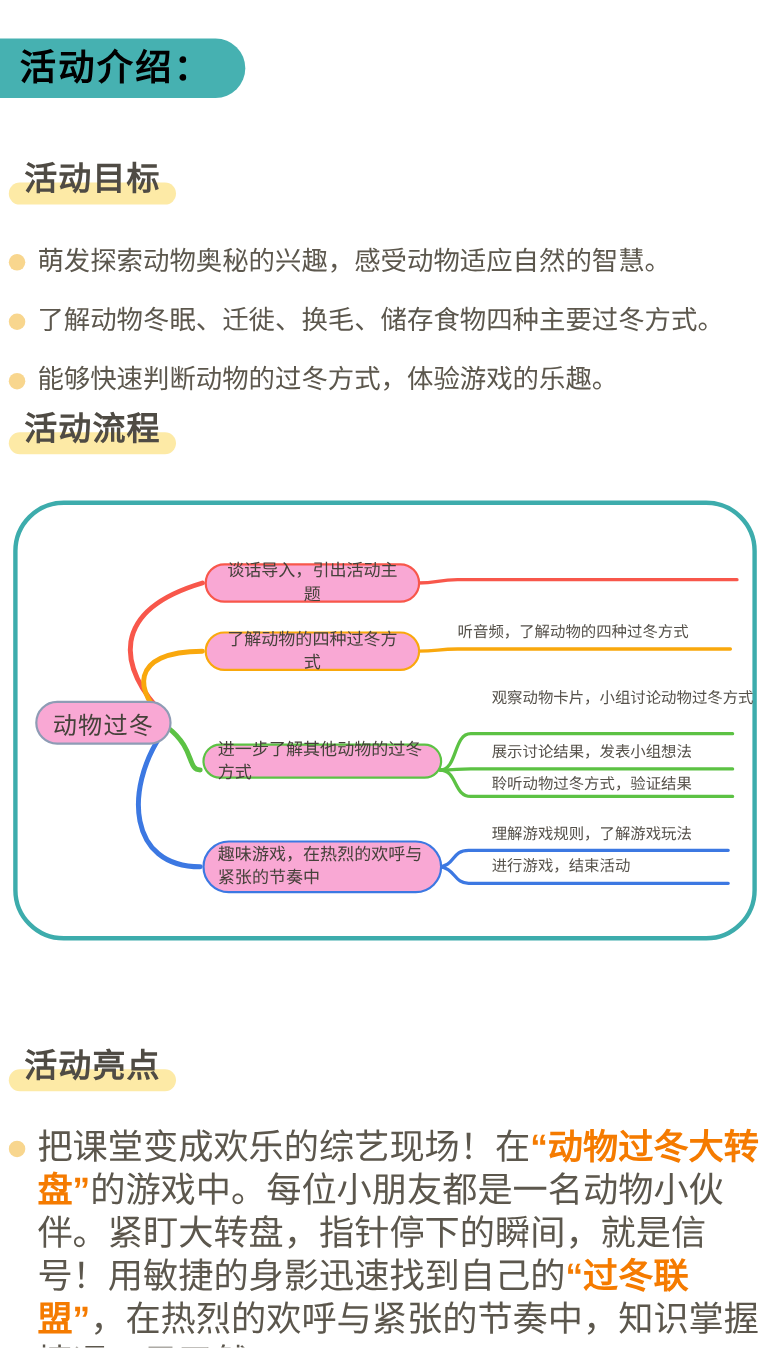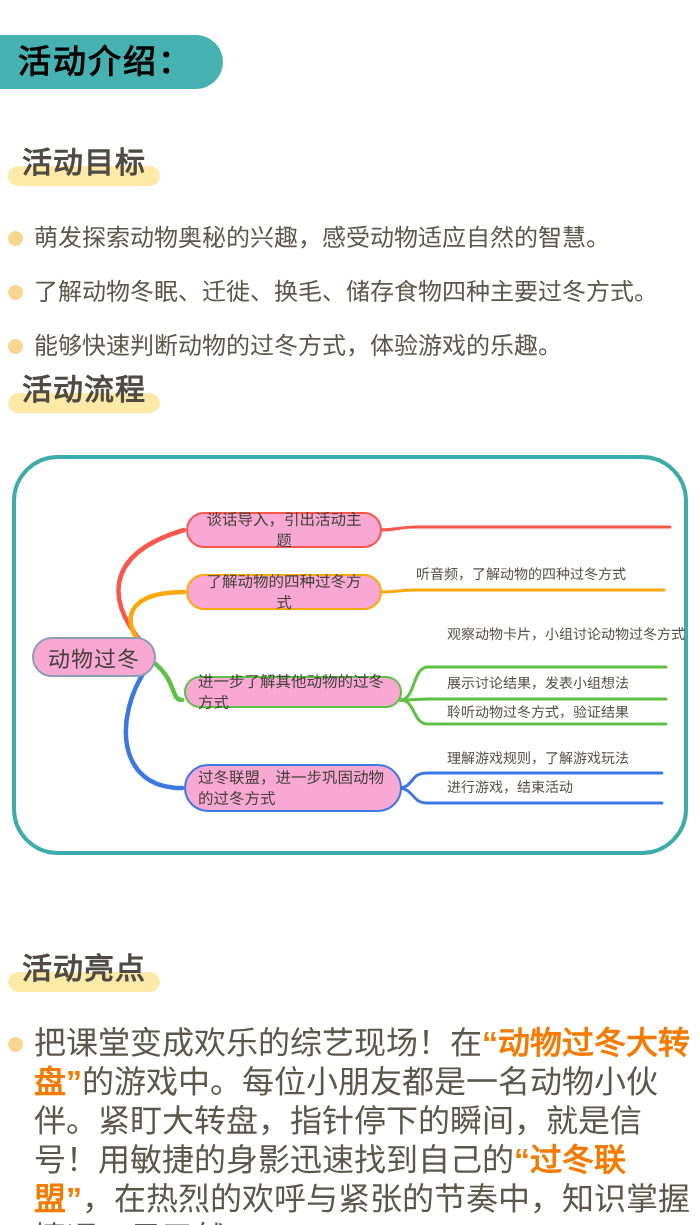--- a/index.html
+++ b/index.html
@@ -99,21 +99,21 @@
 
     <path class="stroke-sub s-blue" d="M 382 329 C 398 329, 394 314, 410 314 L 646 314"></path>
     <path class="stroke-sub s-blue" d="M 382 329 C 398 329, 396 344, 410 344 L 646 344"></path>
   </svg>
 
   <div class="mm-node mm-root">动物过冬</div>
 
   <div class="mm-node mm-pill mm-p1">谈话导入，引出活动主题</div>
   <div class="mm-node mm-pill mm-p2">了解动物的四种过冬方式</div>
   <div class="mm-node mm-pill mm-p3">进一步了解其他动物的过冬方式</div>
-  <div class="mm-node mm-pill mm-p4">过冬联盟，进一步巩固动物的过冬方式</div>
+  <div class="mm-node mm-pill mm-p4">趣味游戏，在热烈的欢呼与紧张的节奏中</div>
 
   <div class="mm-child mm-c2">听音频，了解动物的四种过冬方式</div>
   <div class="mm-child mm-c3a">观察动物卡片，小组讨论动物过冬方式</div>
   <div class="mm-child mm-c3b">展示讨论结果，发表小组想法</div>
   <div class="mm-child mm-c3c">聆听动物过冬方式，验证结果</div>
   <div class="mm-child mm-c4a">理解游戏规则，了解游戏玩法</div>
   <div class="mm-child mm-c4b">进行游戏，结束活动</div>
 </div>
 
 <div class="sec-title" style="top:944px">

